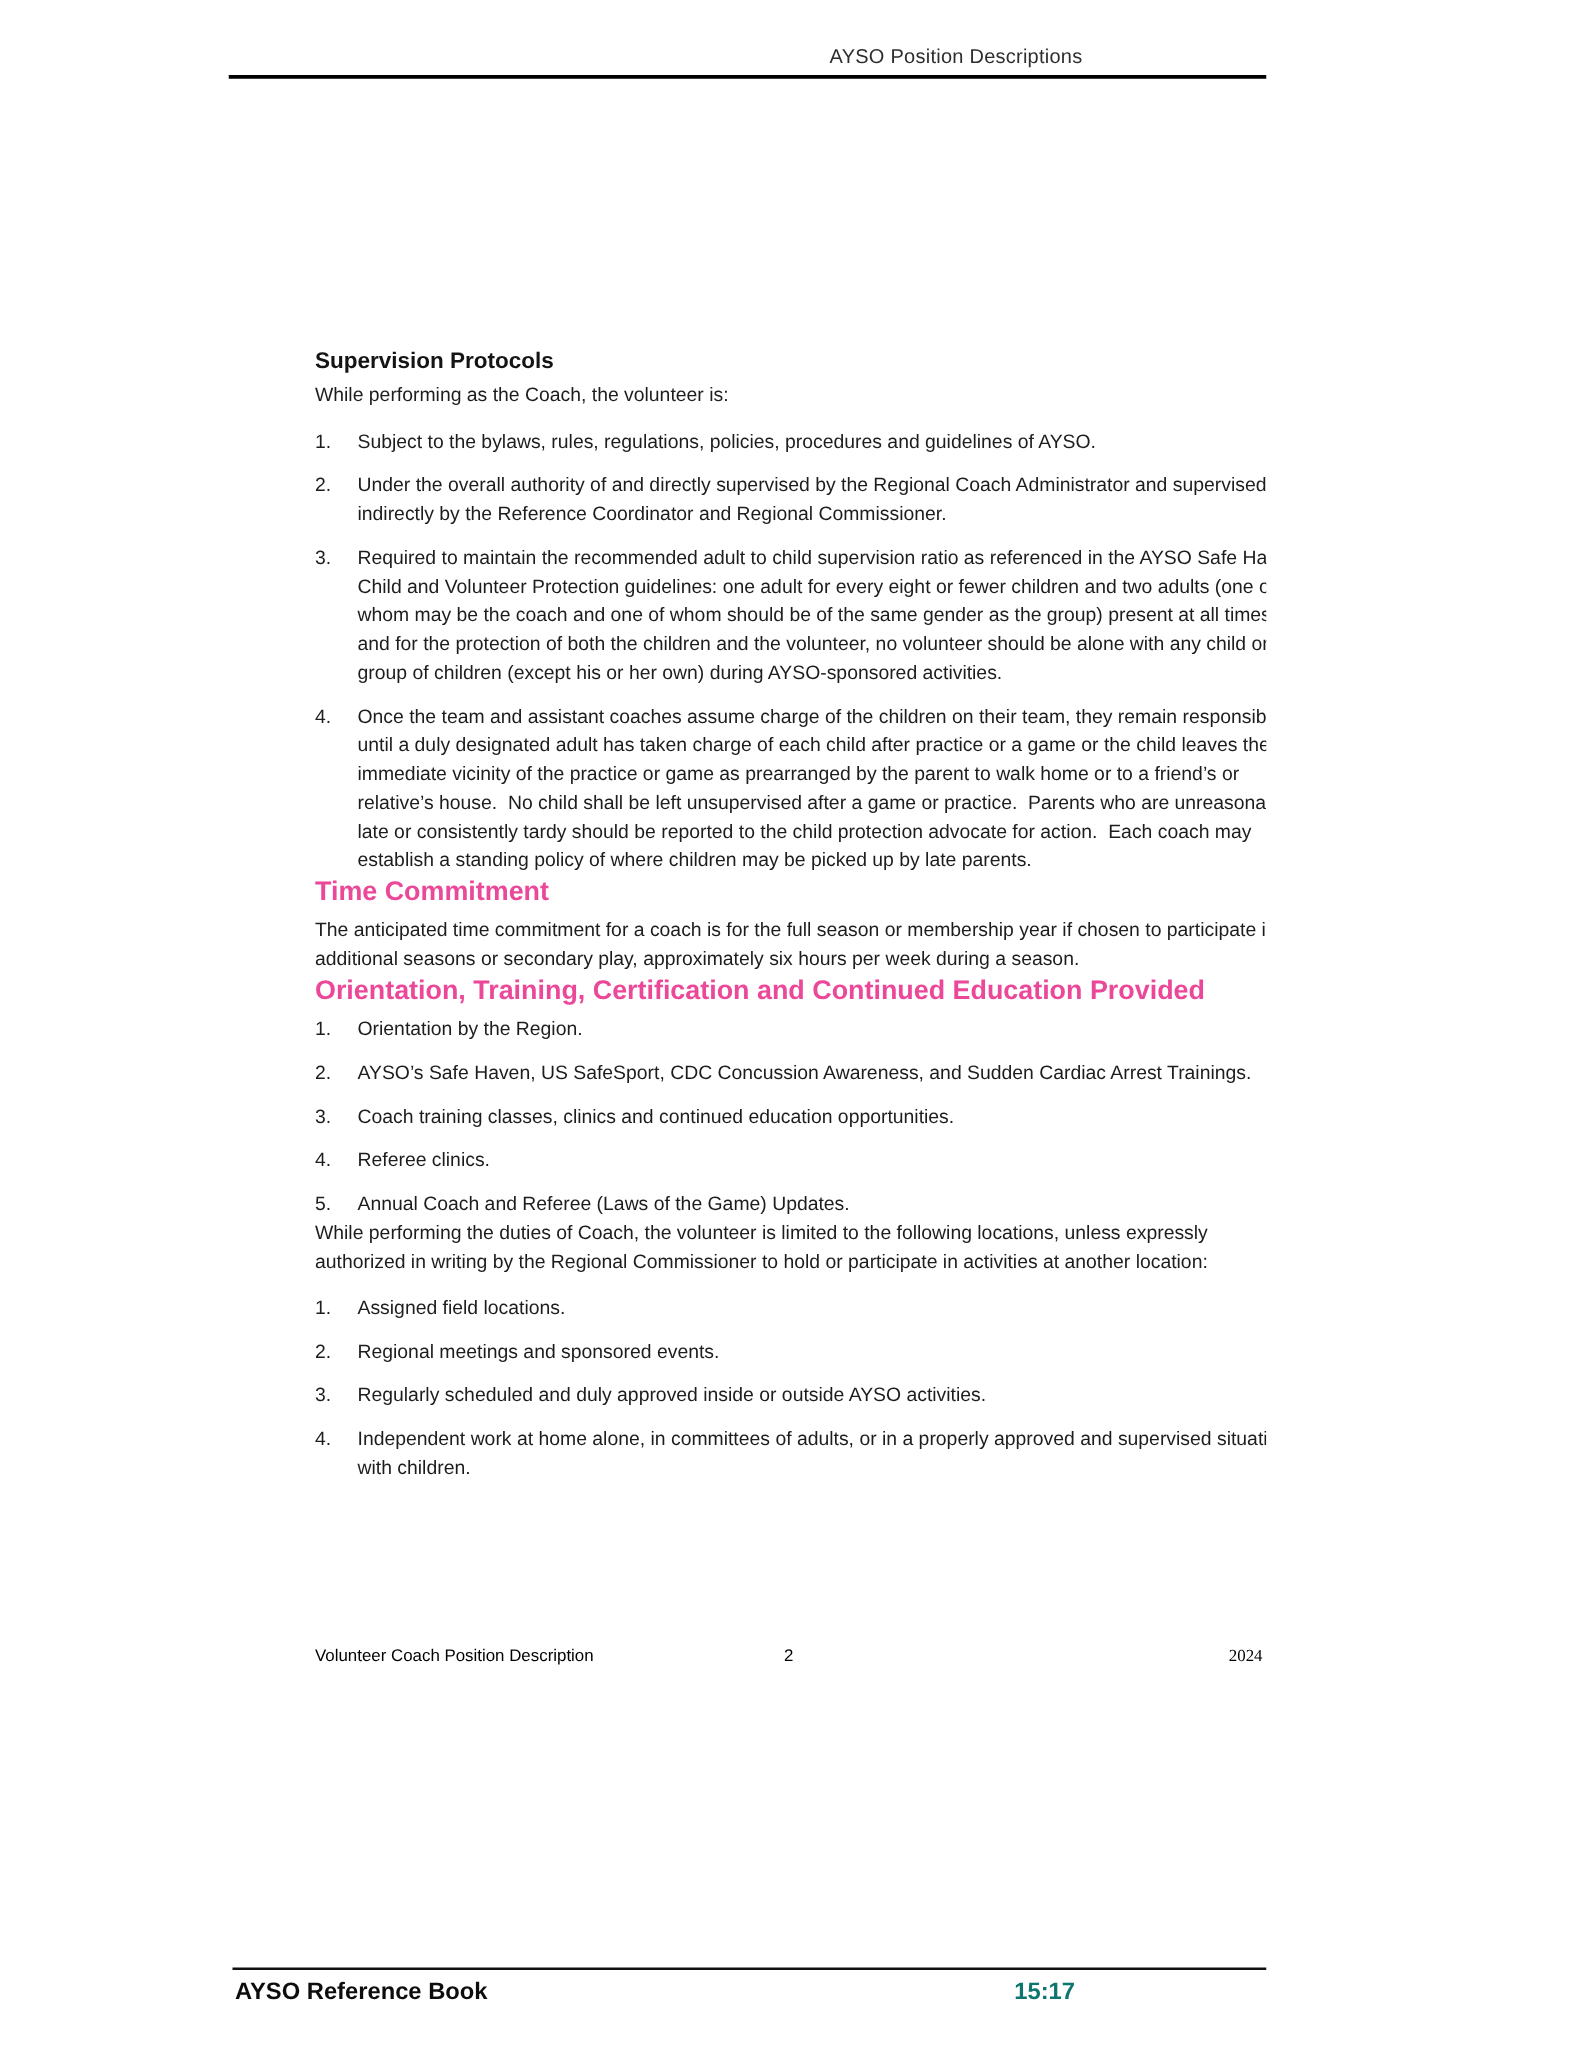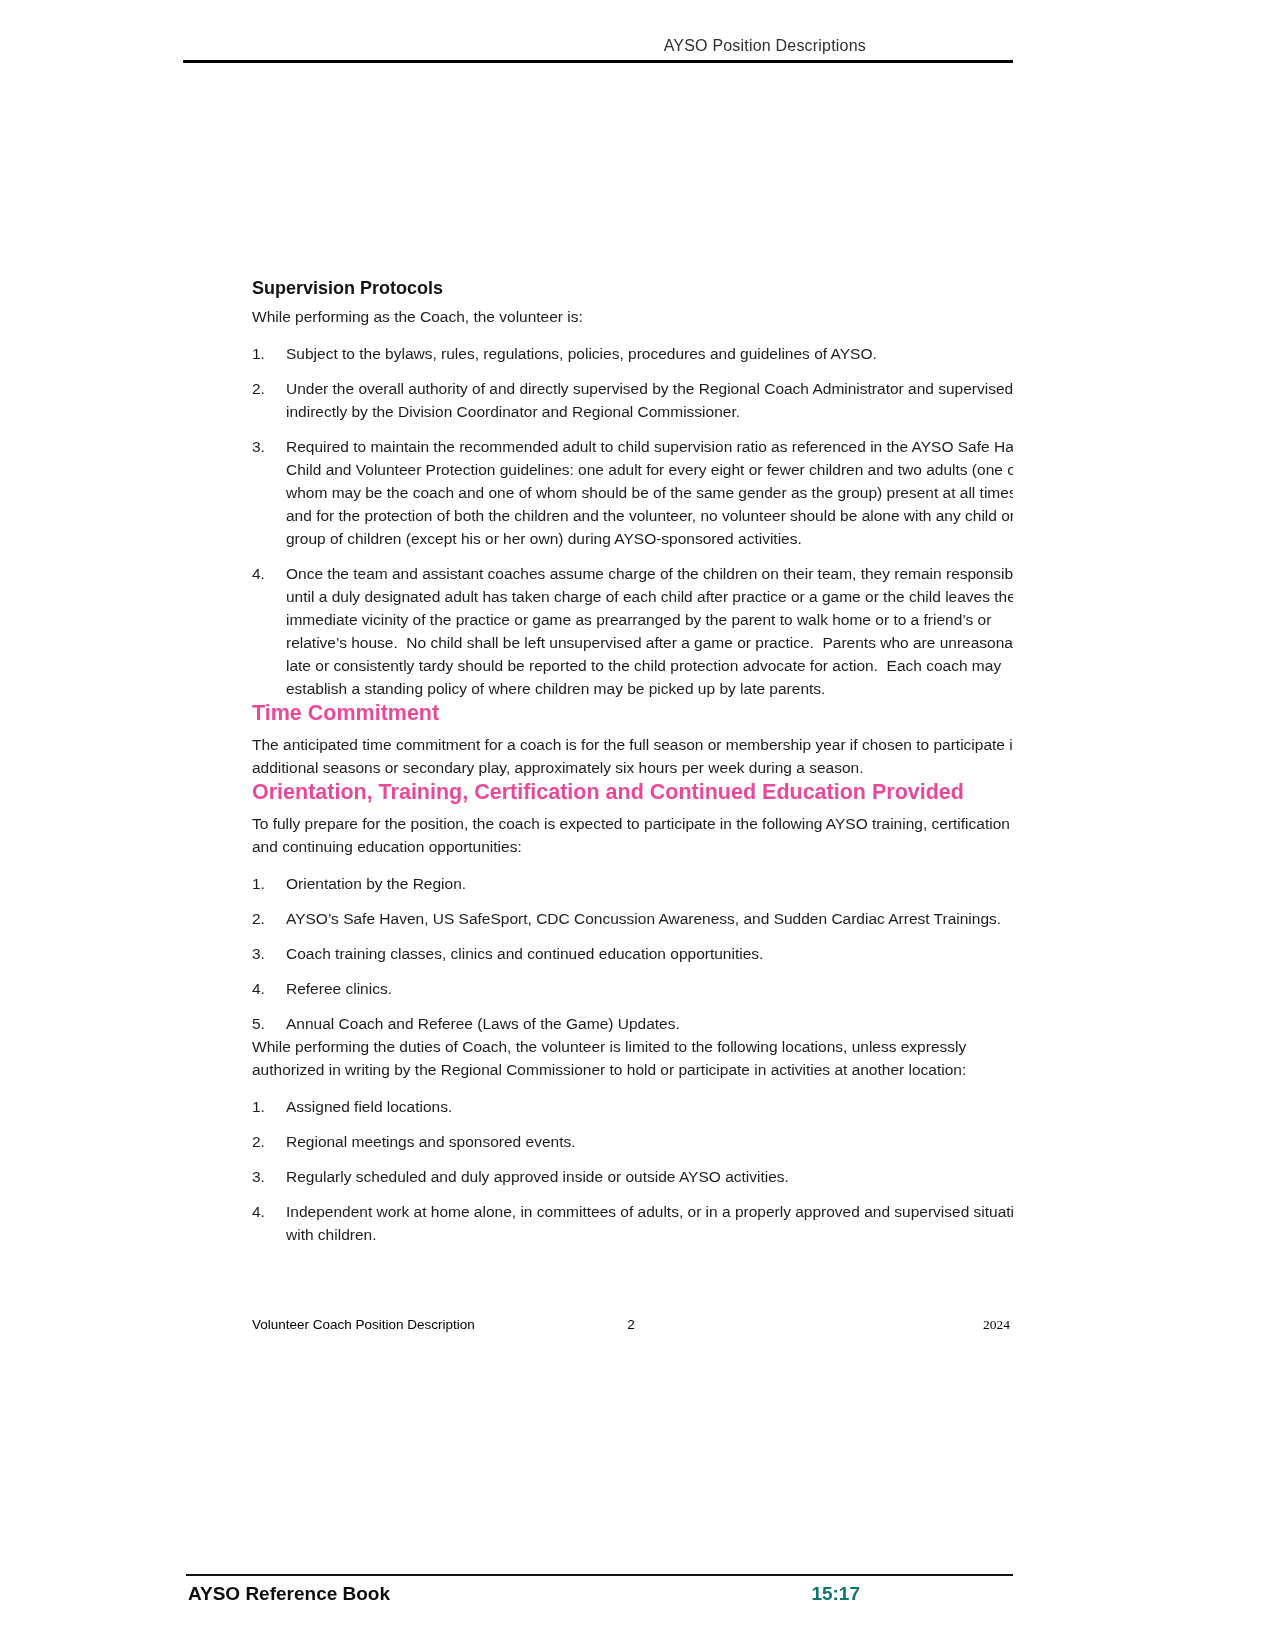--- a/index.html
+++ b/index.html
@@ -139,41 +139,40 @@
     <section>
       <h3 class="sub-heading">Supervision Protocols</h3>
       <p class="body-text">While performing as the Coach, the volunteer is:</p>
       <ol class="num-list">
         <li>
           <span class="item-number">1.</span>
           <span class="item-text">Subject to the bylaws, rules, regulations, policies, procedures and guidelines of AYSO.</span>
         </li>
         <li>
           <span class="item-number">2.</span>
-          <span class="item-text">Under the overall authority of and directly supervised by the Regional Coach Administrator and supervised indirectly by the Division Coordinator and Regional Commissioner.</span>
+          <span class="item-text">Under the overall authority of and directly supervised by the Regional Coach Administrator and supervised indirectly by the Reference Coordinator and Regional Commissioner.</span>
         </li>
         <li>
           <span class="item-number">3.</span>
           <span class="item-text">Required to maintain the recommended adult to child supervision ratio as referenced in the AYSO Safe Haven Child and Volunteer Protection guidelines: one adult for every eight or fewer children and two adults (one of whom may be the coach and one of whom should be of the same gender as the group) present at all times, and for the protection of both the children and the volunteer, no volunteer should be alone with any child or group of children (except his or her own) during AYSO-sponsored activities.</span>
         </li>
         <li>
           <span class="item-number">4.</span>
           <span class="item-text">Once the team and assistant coaches assume charge of the children on their team, they remain responsible until a duly designated adult has taken charge of each child after practice or a game or the child leaves the immediate vicinity of the practice or game as prearranged by the parent to walk home or to a friend’s or relative’s house.  No child shall be left unsupervised after a game or practice.  Parents who are unreasonably late or consistently tardy should be reported to the child protection advocate for action.  Each coach may establish a standing policy of where children may be picked up by late parents.</span>
         </li>
       </ol>
     </section>
 
     <section>
       <h2 class="major-heading mt-sm">Time Commitment</h2>
       <p class="body-text no-gap">The anticipated time commitment for a coach is for the full season or membership year if chosen to participate in additional seasons or secondary play, approximately six hours per week during a season.</p>
     </section>
 
     <section>
       <h2 class="major-heading mt-md">Orientation, Training, Certification and Continued Education Provided</h2>
-      <p class="body-text">To fully prepare for the position, the coach is expected to participate in the following AYSO training, certification and continuing education opportunities:</p>
       <ol class="num-list">
         <li>
           <span class="item-number">1.</span>
           <span class="item-text">Orientation by the Region.</span>
         </li>
         <li>
           <span class="item-number">2.</span>
           <span class="item-text">AYSO’s Safe Haven, US SafeSport, CDC Concussion Awareness, and Sudden Cardiac Arrest Trainings.</span>
         </li>
         <li>

